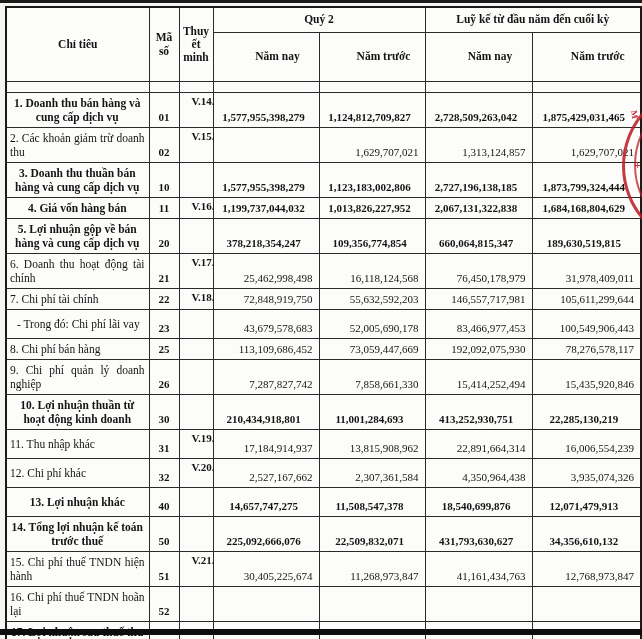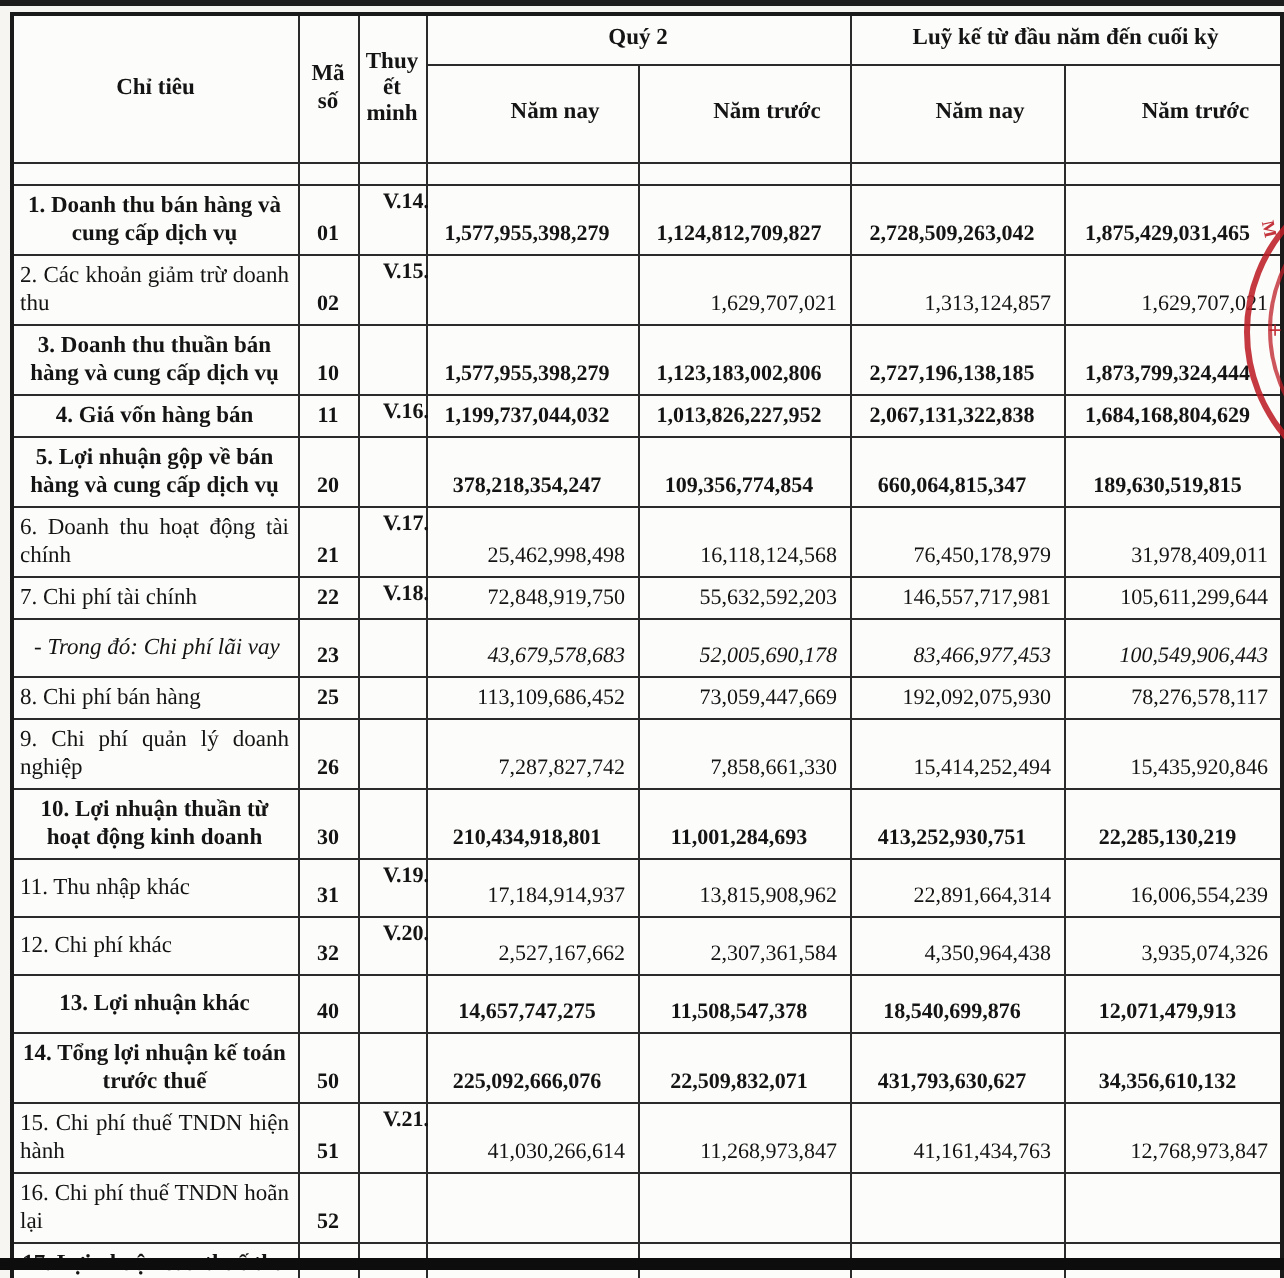--- a/index.html
+++ b/index.html
@@ -37,21 +37,21 @@
   }
   td.tm {
     font-size:11px; font-weight:bold; text-align:center; vertical-align:top;
     padding:2px 0 2px 12px;
   }
   td.num {
     font-size:11px; text-align:right; vertical-align:bottom;
     padding:2px 6px 4px 1px; white-space:nowrap;
   }
   tr.bold td.label, tr.bold td.num { font-weight:bold;text-align:center; }
-  tr.italic td.label, tr.italic td.num { font-style:italic; }
+  tr.italic td.label, tr.italic td.num { }
   tr.italic td.label { padding-left:10px; text-align:left; }
   tr.spacer td { height:10px; padding:0; }
   tr.row-min td { height:22px; }
 
   
   .stamp-clip {
     position:absolute; top:82px; right:0; width:22px; height:158px;
     overflow:hidden; pointer-events:none;
   }
   .seal-outer {
@@ -244,21 +244,21 @@
     <td class="tm"></td>
     <td class="num">225,092,666,076</td>
     <td class="num">22,509,832,071</td>
     <td class="num">431,793,630,627</td>
     <td class="num">34,356,610,132</td>
   </tr>
       <tr>
     <td class="label">15. Chi phí thuế TNDN hiện hành</td>
     <td class="ma">51</td>
     <td class="tm">V.21.</td>
-    <td class="num">41,030,266,614</td>
+    <td class="num">30,405,225,674</td>
     <td class="num">11,268,973,847</td>
     <td class="num">41,161,434,763</td>
     <td class="num">12,768,973,847</td>
   </tr>
       <tr>
     <td class="label">16. Chi phí thuế TNDN hoãn lại</td>
     <td class="ma">52</td>
     <td class="tm"></td>
     <td class="num"></td>
     <td class="num"></td>

